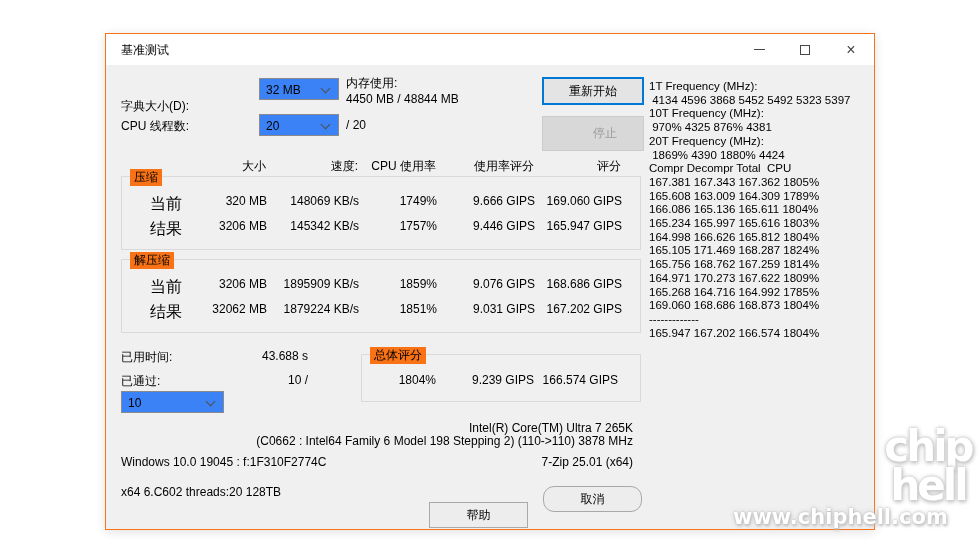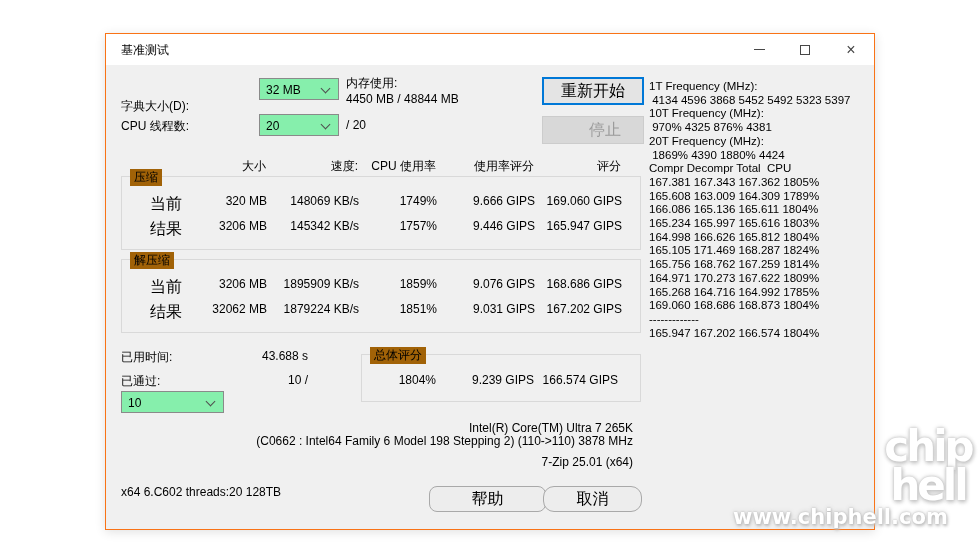--- a/index.html
+++ b/index.html
@@ -25,54 +25,54 @@
   }
   .tb-min { right:92px; } .tb-max { right:46px; } .tb-close { right:0; }
   .glyph-min { width:11px; height:1px; background:#474747; }
   .glyph-max { width:10px; height:10px; border:1px solid #474747; }
   .glyph-close { font-size:16px; color:#474747; line-height:1; }
 
   .lbl { position:absolute; font-size:12px; white-space:nowrap; }
   .val-right { position:absolute; font-size:12px; text-align:right; white-space:nowrap; }
 
   .combo {
-    position:absolute; height:22px; background:#86efac; border:1px solid #8a8a8a;
+    position:absolute; height:22px; background:#3b82f6; border:1px solid #8a8a8a;
     font-size:12px;
   }
   .combo-value { position:absolute; left:6px; top:4px; }
   .chevron-down {
     position:absolute; right:9px; top:6px; width:7px; height:7px;
     border-right:1px solid #4f4f4f; border-bottom:1px solid #4f4f4f;
     transform:rotate(45deg);
   }
 
   .btn {
     position:absolute; display:flex; align-items:center; justify-content:center;
-    font-size:16px; background:#ededed; border:1px solid #a9a9a9; cursor:default;
+    font-size:12px; background:#ededed; border:1px solid #a9a9a9; cursor:default;
   }
   .btn-primary { border:2px solid #0078d7; background:#e4e4e4; }
   .btn-disabled { background:#d8d8d8; border:1px solid #cccccc; color:#9b9b9b; }
 
   .freq-panel {
     position:absolute; left:543px; top:46px; width:222px;
     font-size:11.5px; line-height:13.7px; white-space:pre;
   }
 
   .trow { position:absolute; height:16px; font-size:12px; }
   .row-label { position:absolute; left:28px; font-size:16px; }
   .cell { position:absolute; text-align:right; font-size:12px; white-space:nowrap; }
   .cc1 { left:45px;  width:100px; }
   .cc2 { left:155px; width:82px;  }
   .cc3 { left:247px; width:68px;  }
   .cc4 { left:325px; width:88px;  }
   .cc5 { left:405px; width:95px;  }
 
   .groupbox { position:absolute; border:1px solid #d9d9d9; }
   .groupbox-label {
-    position:absolute; top:-8px; left:8px; background:#a16207;
+    position:absolute; top:-8px; left:8px; background:#f97316;
     padding:0 4px; font-size:12px; white-space:nowrap;
   }
   .gcell { position:absolute; text-align:right; font-size:12px; white-space:nowrap; }
 
   .info-right { position:absolute; left:15px; width:512px; text-align:right; font-size:12px; white-space:nowrap; }
   .info-left  { position:absolute; left:15px; font-size:12px; white-space:nowrap; }
 
   .watermark-logo {
     position:absolute; left:876px; top:428px; width:104px;
     font-family:"DejaVu Sans",sans-serif; font-weight:bold;
@@ -115,21 +115,21 @@
   <span class="lbl" style="left:240px; top:58px;">4450 MB / 48844 MB</span>
 
   <span class="lbl" style="left:15px; top:84px;">CPU 线程数:</span>
   <div class="combo" style="left:153px; top:80px; width:80px;">
     <span class="combo-value">20</span>
     <span class="chevron-down"></span>
   </div>
   <span class="lbl" style="left:240px; top:84px;">/ 20</span>
 
   <div class="btn btn-primary" style="left:436px; top:43px; width:102px; height:28px;">重新开始</div>
-  <div class="btn btn-disabled" style="left:436px; top:82px; width:102px; height:28px;padding-left:24px;">停止</div>
+  <div class="btn btn-disabled" style="left:436px; top:82px; width:102px; height:35px;padding-left:24px;">停止</div>
 
   <div class="freq-panel">1T Frequency (MHz):
  4134 4596 3868 5452 5492 5323 5397
 10T Frequency (MHz):
  970% 4325 876% 4381
 20T Frequency (MHz):
  1869% 4390 1880% 4424
 Compr Decompr Total  CPU
 167.381 167.343 167.362 1805%
 165.608 163.009 164.309 1789%
@@ -203,24 +203,25 @@
 
   <div class="groupbox" style="left:255px; top:320px; width:280px; height:48px;">
     <span class="groupbox-label">总体评分</span>
     <span class="gcell" style="left:0; top:18px; width:74px;">1804%</span>
     <span class="gcell" style="left:84px; top:18px; width:88px;">9.239 GIPS</span>
     <span class="gcell" style="left:176px; top:18px; width:80px;">166.574 GIPS</span>
   </div>
 
   <div class="info-right" style="top:387px;">Intel(R) Core(TM) Ultra 7 265K</div>
   <div class="info-right" style="top:400px;">(C0662 : Intel64 Family 6 Model 198 Stepping 2) (110-&gt;110) 3878 MHz</div>
+  <div class="info-left" style="top:421px;">Windows 10.0 19045 : f:1F310F2774C</div>
   <div class="info-right" style="top:421px;">7-Zip 25.01 (x64)</div>
   <div class="info-left" style="top:451px;">x64 6.C602 threads:20 128TB</div>
 
-  <div class="btn" style="left:323px; top:452px; width:117px; height:26px;border-radius:8px;">帮助</div>
+  <div class="btn" style="left:323px; top:468px; width:99px; height:26px;">帮助</div>
   <div class="btn" style="left:437px; top:452px; width:99px; height:26px;border-radius:11px;">取消</div>
 
 </div>
 
 <div class="watermark-logo">
   <div>chip</div>
   <div>hell</div>
 </div>
 <div class="watermark-url">www.chiphell.com</div>
 

